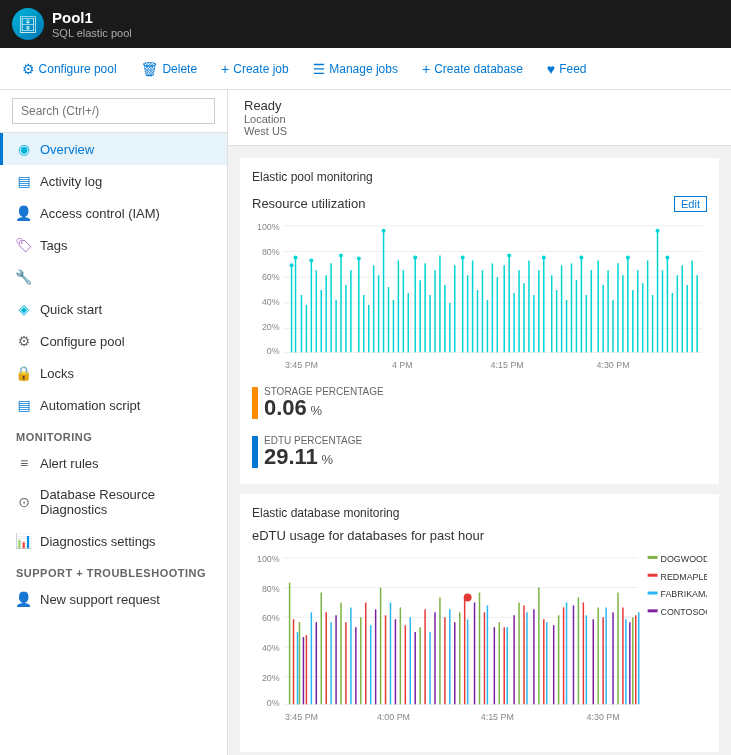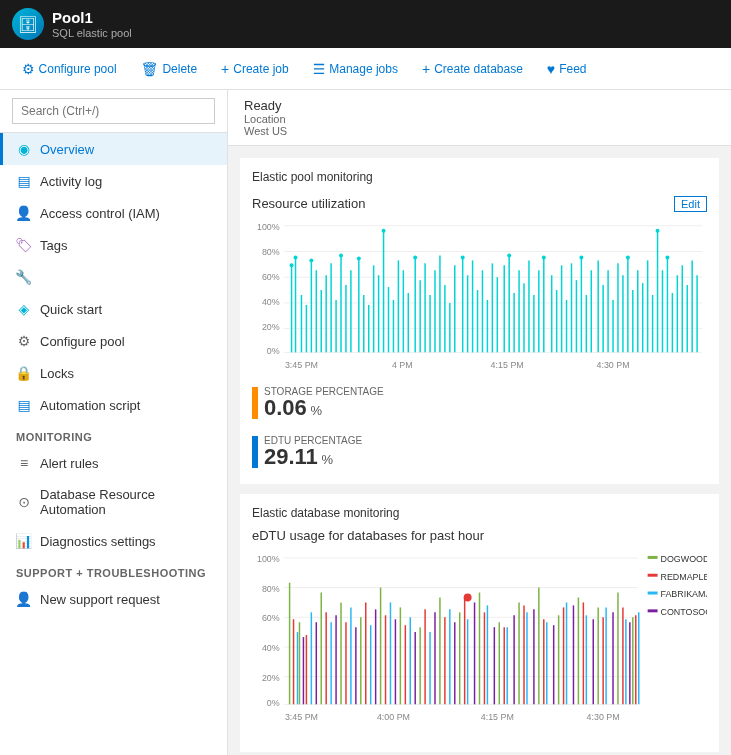--- a/index.html
+++ b/index.html
@@ -145,21 +145,21 @@
       <span>Automation script</span>
     </div>
 
     <div class="section-header">MONITORING</div>
     <div class="nav-item">
       <span class="nav-icon icon-alert">≡</span>
       <span>Alert rules</span>
     </div>
     <div class="nav-item">
       <span class="nav-icon icon-dbresource">⊙</span>
-      <span>Database Resource Automation</span>
+      <span>Database Resource Diagnostics</span>
     </div>
     <div class="nav-item">
       <span class="nav-icon icon-diag">📊</span>
       <span>Diagnostics settings</span>
     </div>
 
     <div class="section-header">SUPPORT + TROUBLESHOOTING</div>
     <div class="nav-item">
       <span class="nav-icon icon-support">👤</span>
       <span>New support request</span>

